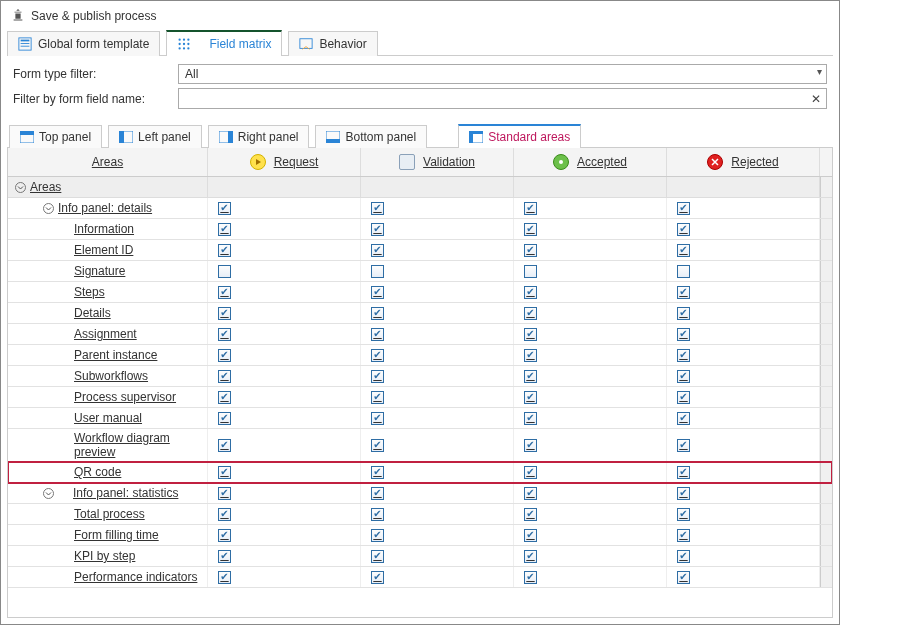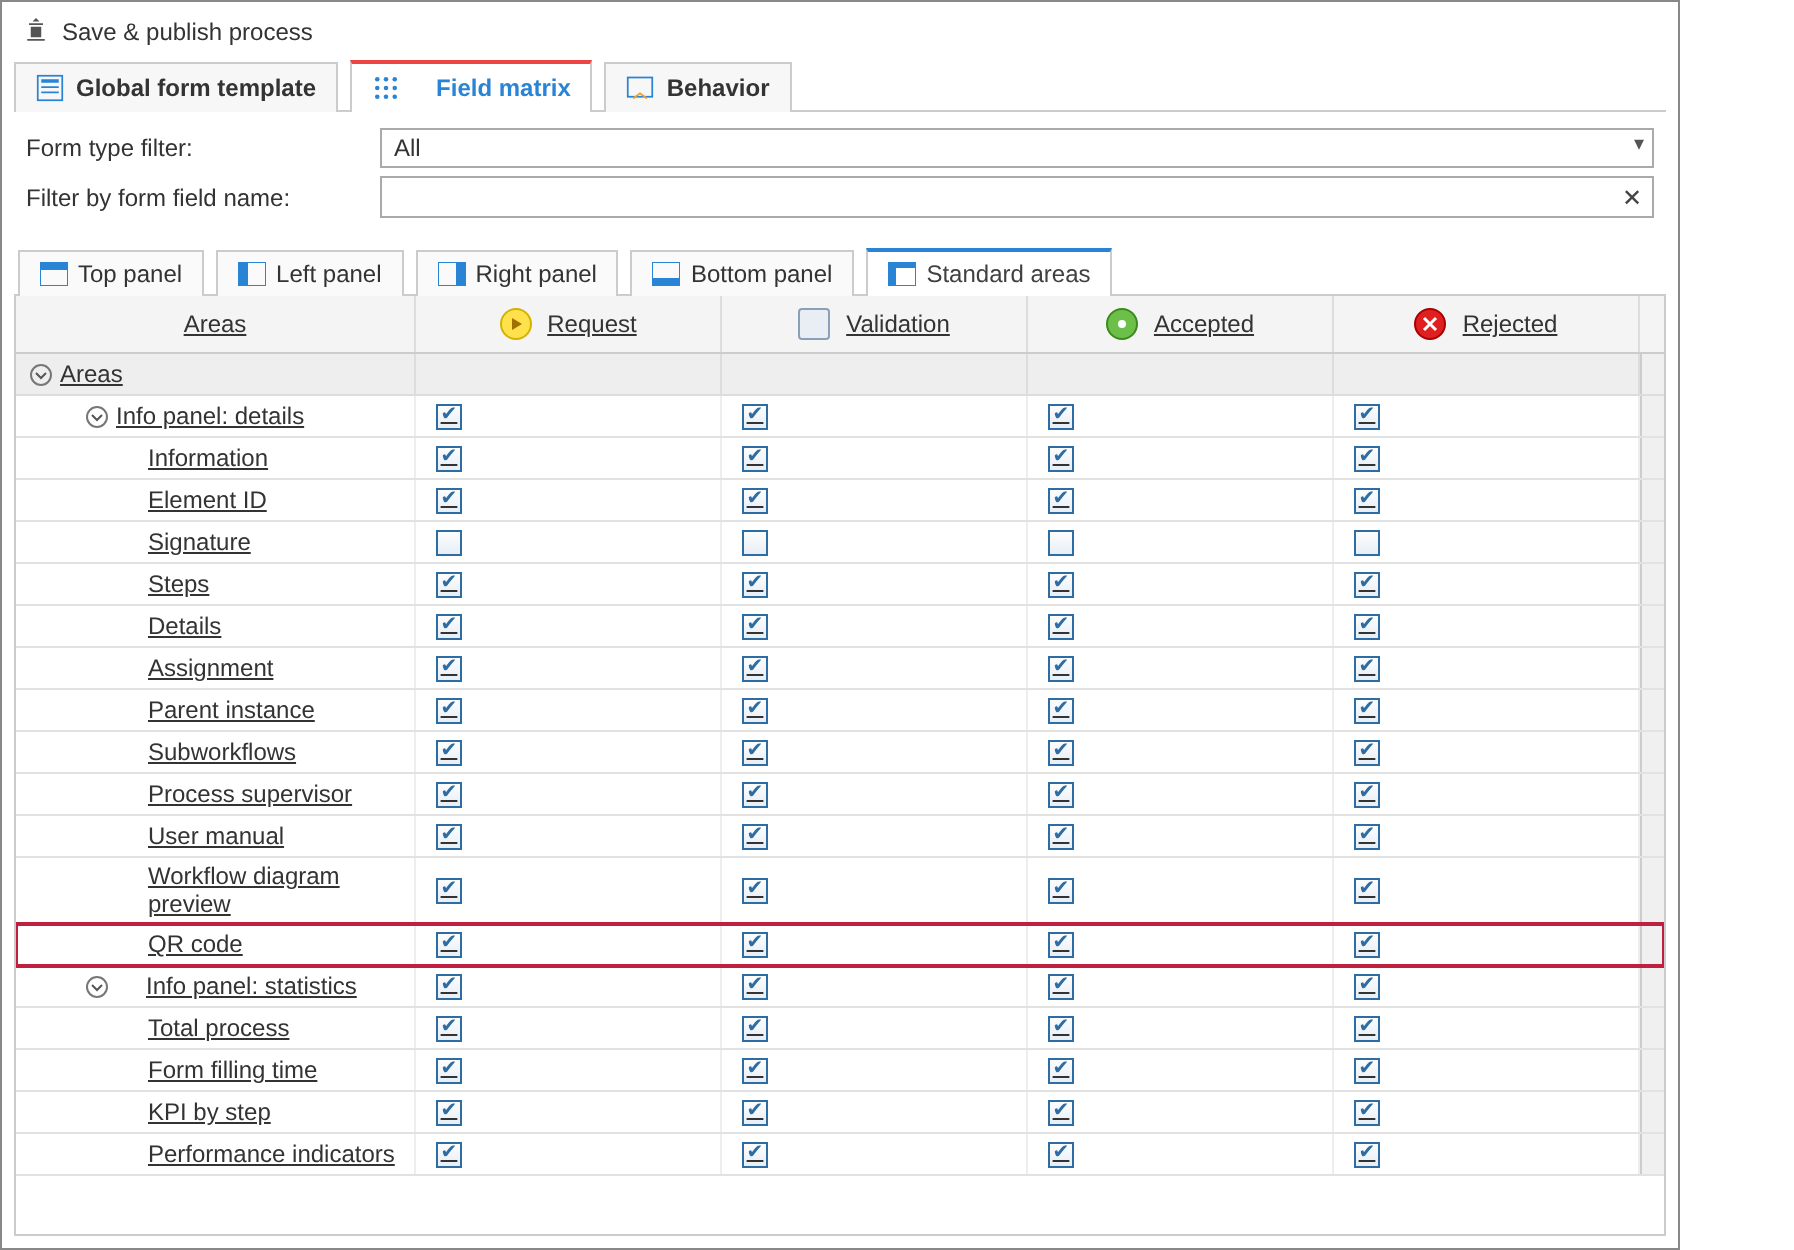--- a/index.html
+++ b/index.html
@@ -1,33 +1,33 @@
 <!DOCTYPE html>
 <html><head>
 <meta charset="utf-8">
 <style>
   * { box-sizing: border-box; margin: 0; padding: 0; }
   body { font-family: "Segoe UI", Tahoma, Arial, sans-serif; font-size: 12px; color: #333; background: #fff; }
   .window { width: 840px; height: 625px; border: 1px solid #888; padding: 6px; display: flex; flex-direction: column; }
   .titlebar { display: flex; align-items: center; gap: 6px; padding: 2px 4px 6px 4px; }
   .titlebar-icon svg { width: 14px; height: 14px; }
-  .tab-strip { display: flex; gap: 6px; border-bottom: 1px solid #ccc; align-items: flex-end; font-weight: bold; }
+  .tab-strip { display: flex; gap: 6px; border-bottom: 1px solid #ccc; align-items: flex-end; }
   .tab { display: flex; align-items: center; gap: 6px; padding: 5px 10px; border: 1px solid #ccc; border-bottom: none; background: #f7f7f7; cursor: pointer; position: relative; top: 1px; }
-  .tab.active { background: #fff; color: #2a84d6; border-top: 2px solid #ef4444; gap: 18px; }
+  .tab.active { background: #fff; color: #2a84d6; border-top: 2px solid #14532d; gap: 18px; }
   .tab .icon { width: 14px; height: 14px; display: inline-flex; }
-  .filter-row { display: flex; align-items: center; gap: 22px; padding: 8px 6px 4px 6px; }
+  .filter-row { display: flex; align-items: center; gap: 10px; padding: 8px 6px 4px 6px; }
   .filter-label { width: 155px; }
   .filter-select { flex: 1; border: 1px solid #aaa; padding: 2px 18px 2px 6px; background: #fff; position: relative; }
   .filter-select::after { content: "▾"; position: absolute; right: 4px; top: 1px; color: #555; font-size: 10px; }
   .filter-input-wrap { flex: 1; display: flex; border: 1px solid #aaa; }
   .filter-input { flex: 1; border: none; padding: 2px 6px; outline: none; }
   .filter-clear { width: 20px; display: flex; align-items: center; justify-content: center; cursor: pointer; color: #444; }
   .panel-tabs { display: flex; gap: 6px; padding: 4px 2px 0 2px; margin-top: 6px; border-bottom: 1px solid #ccc; align-items: flex-end; }
   .ptab { display: flex; align-items: center; gap: 5px; padding: 4px 10px; border: 1px solid #ccc; border-bottom: none; background: #fafafa; cursor: pointer; position: relative; top: 1px; }
-  .ptab.active { background: #fff; color: #404040; border-top: 2px solid #2a84d6; }
+  .ptab.active { background: #fff; color: #be185d; border-top: 2px solid #2a84d6; margin-left: 25px; }
   .grid-wrap { flex: 1; display: flex; overflow: hidden; border: 1px solid #ccc; border-top: none; text-decoration: underline; }
   .grid { flex: 1; overflow-y: auto; position: relative; }
   .grid-header, .grid-row, .group-row { display: grid; grid-template-columns: 200px repeat(4, 1fr) 12px; align-items: stretch; }
   .grid-header { background: #f4f4f4; border-bottom: 1px solid #ccc; position: sticky; top: 0; z-index: 2; }
   .hcell { border-right: 1px solid #ddd; padding: 6px 8px; display: flex; align-items: center; justify-content: center; gap: 8px; font-weight: normal; }
   .hcell.first { justify-content: center; }
   .status-icon { width: 16px; height: 16px; border-radius: 50%; display: inline-flex; align-items: center; justify-content: center; }
   .ic-request { background: #ffe14c; border: 1px solid #d4b200; }
   .ic-validation { border: 1px solid #8aa0b8; background: #e8eef4; }
   .ic-accepted { background: #6cc04a; border: 1px solid #3a8b1a; }

